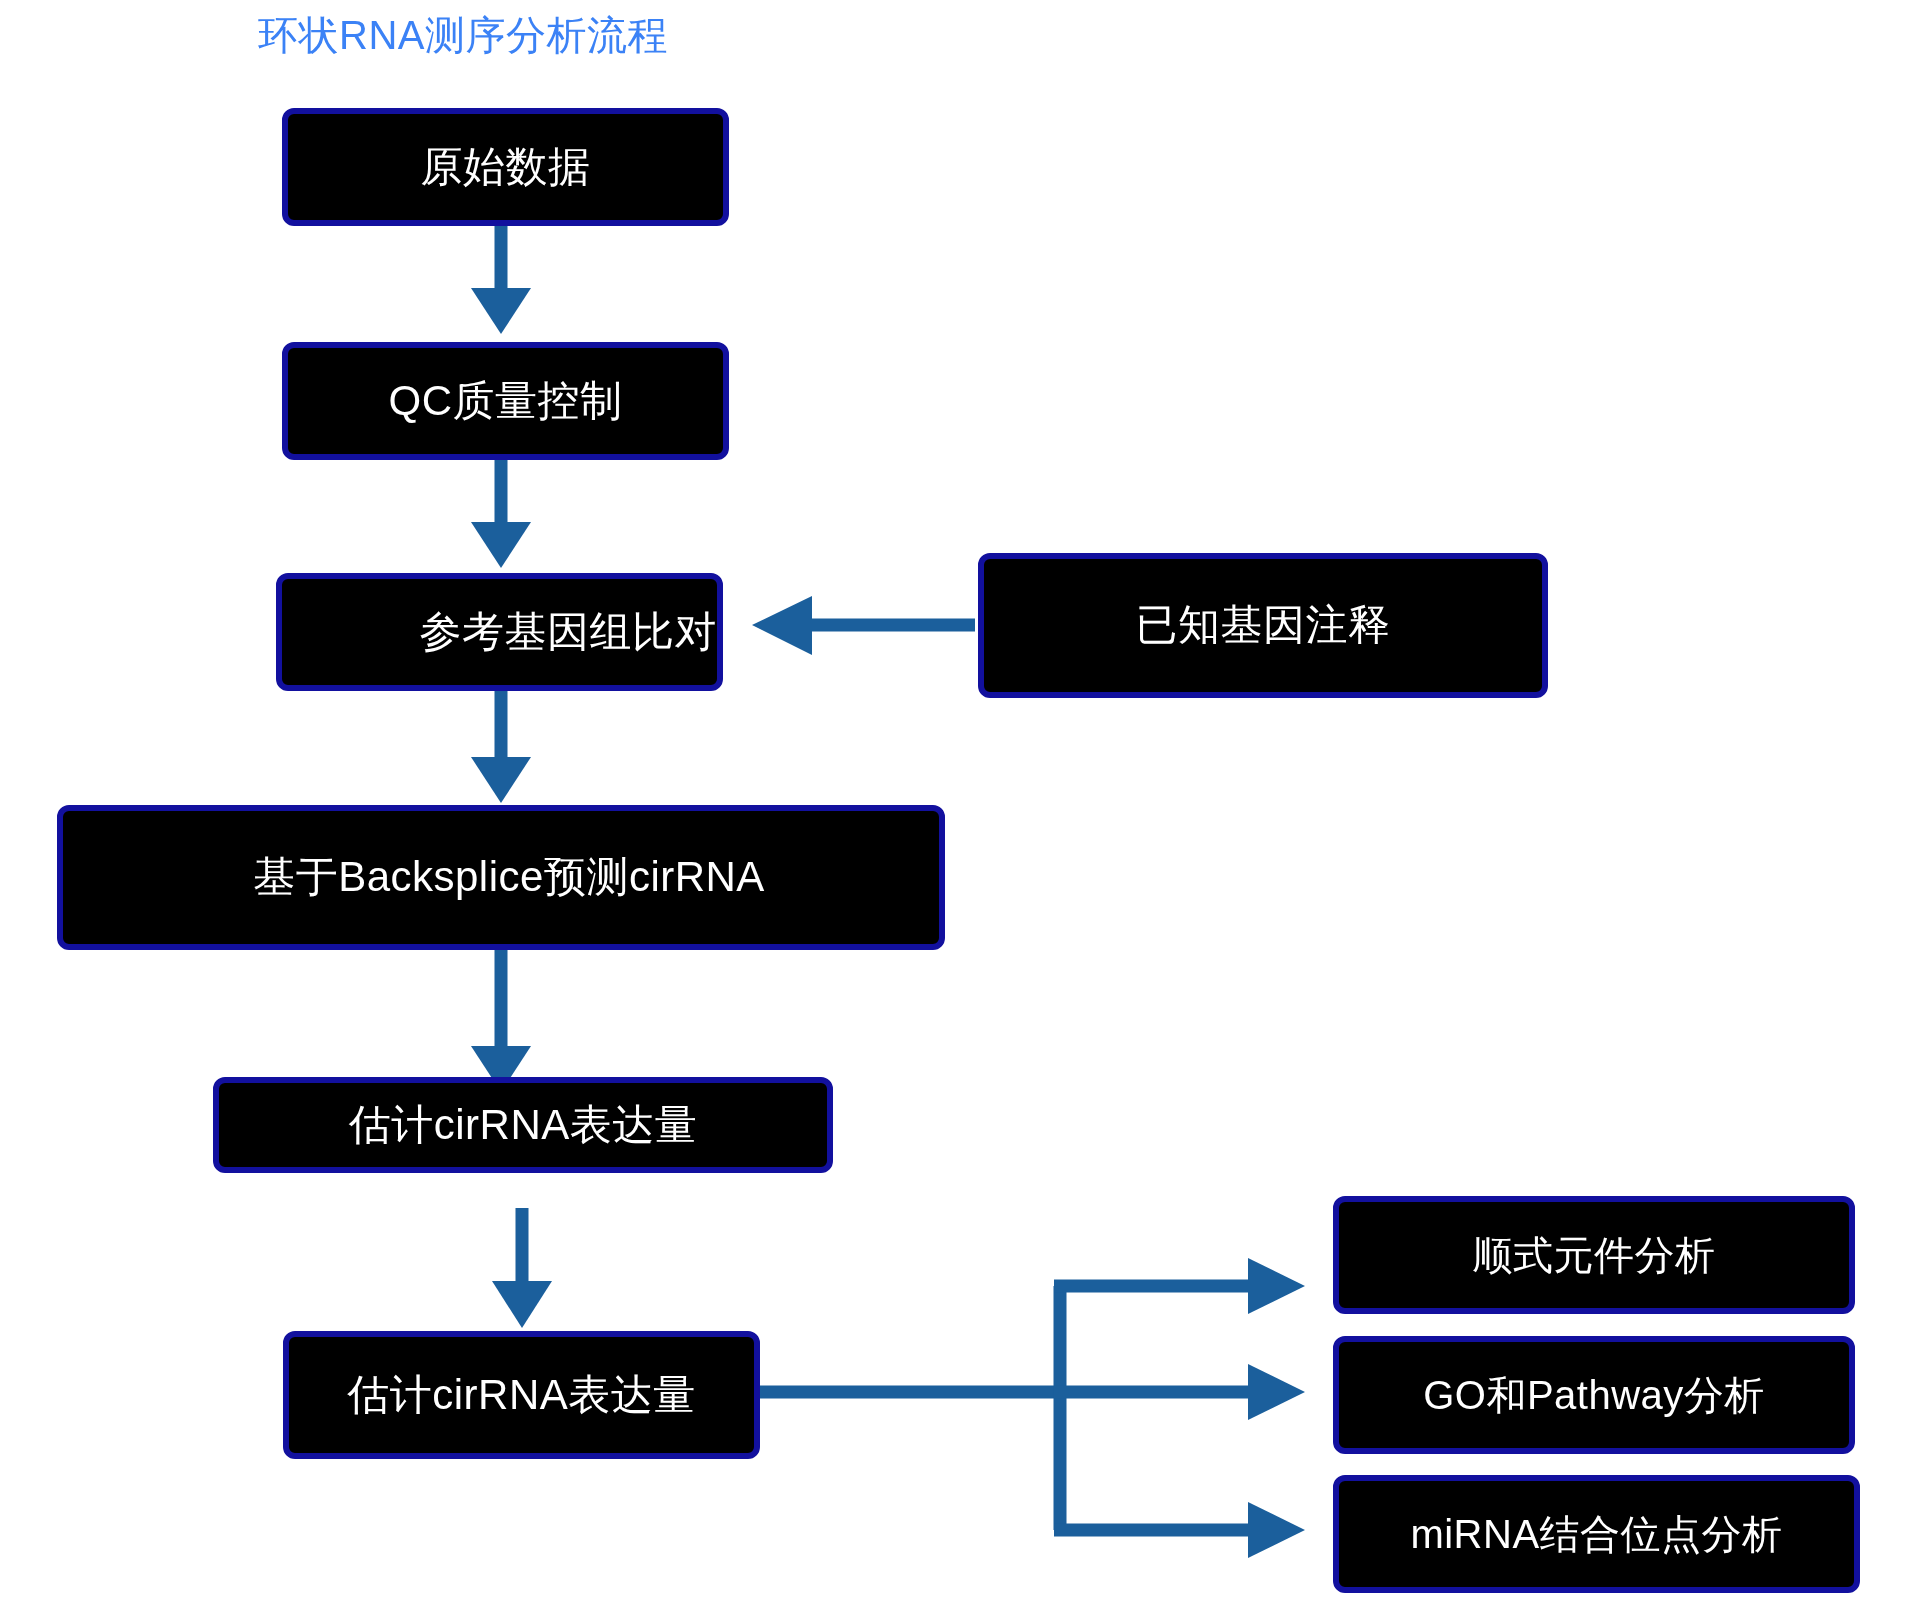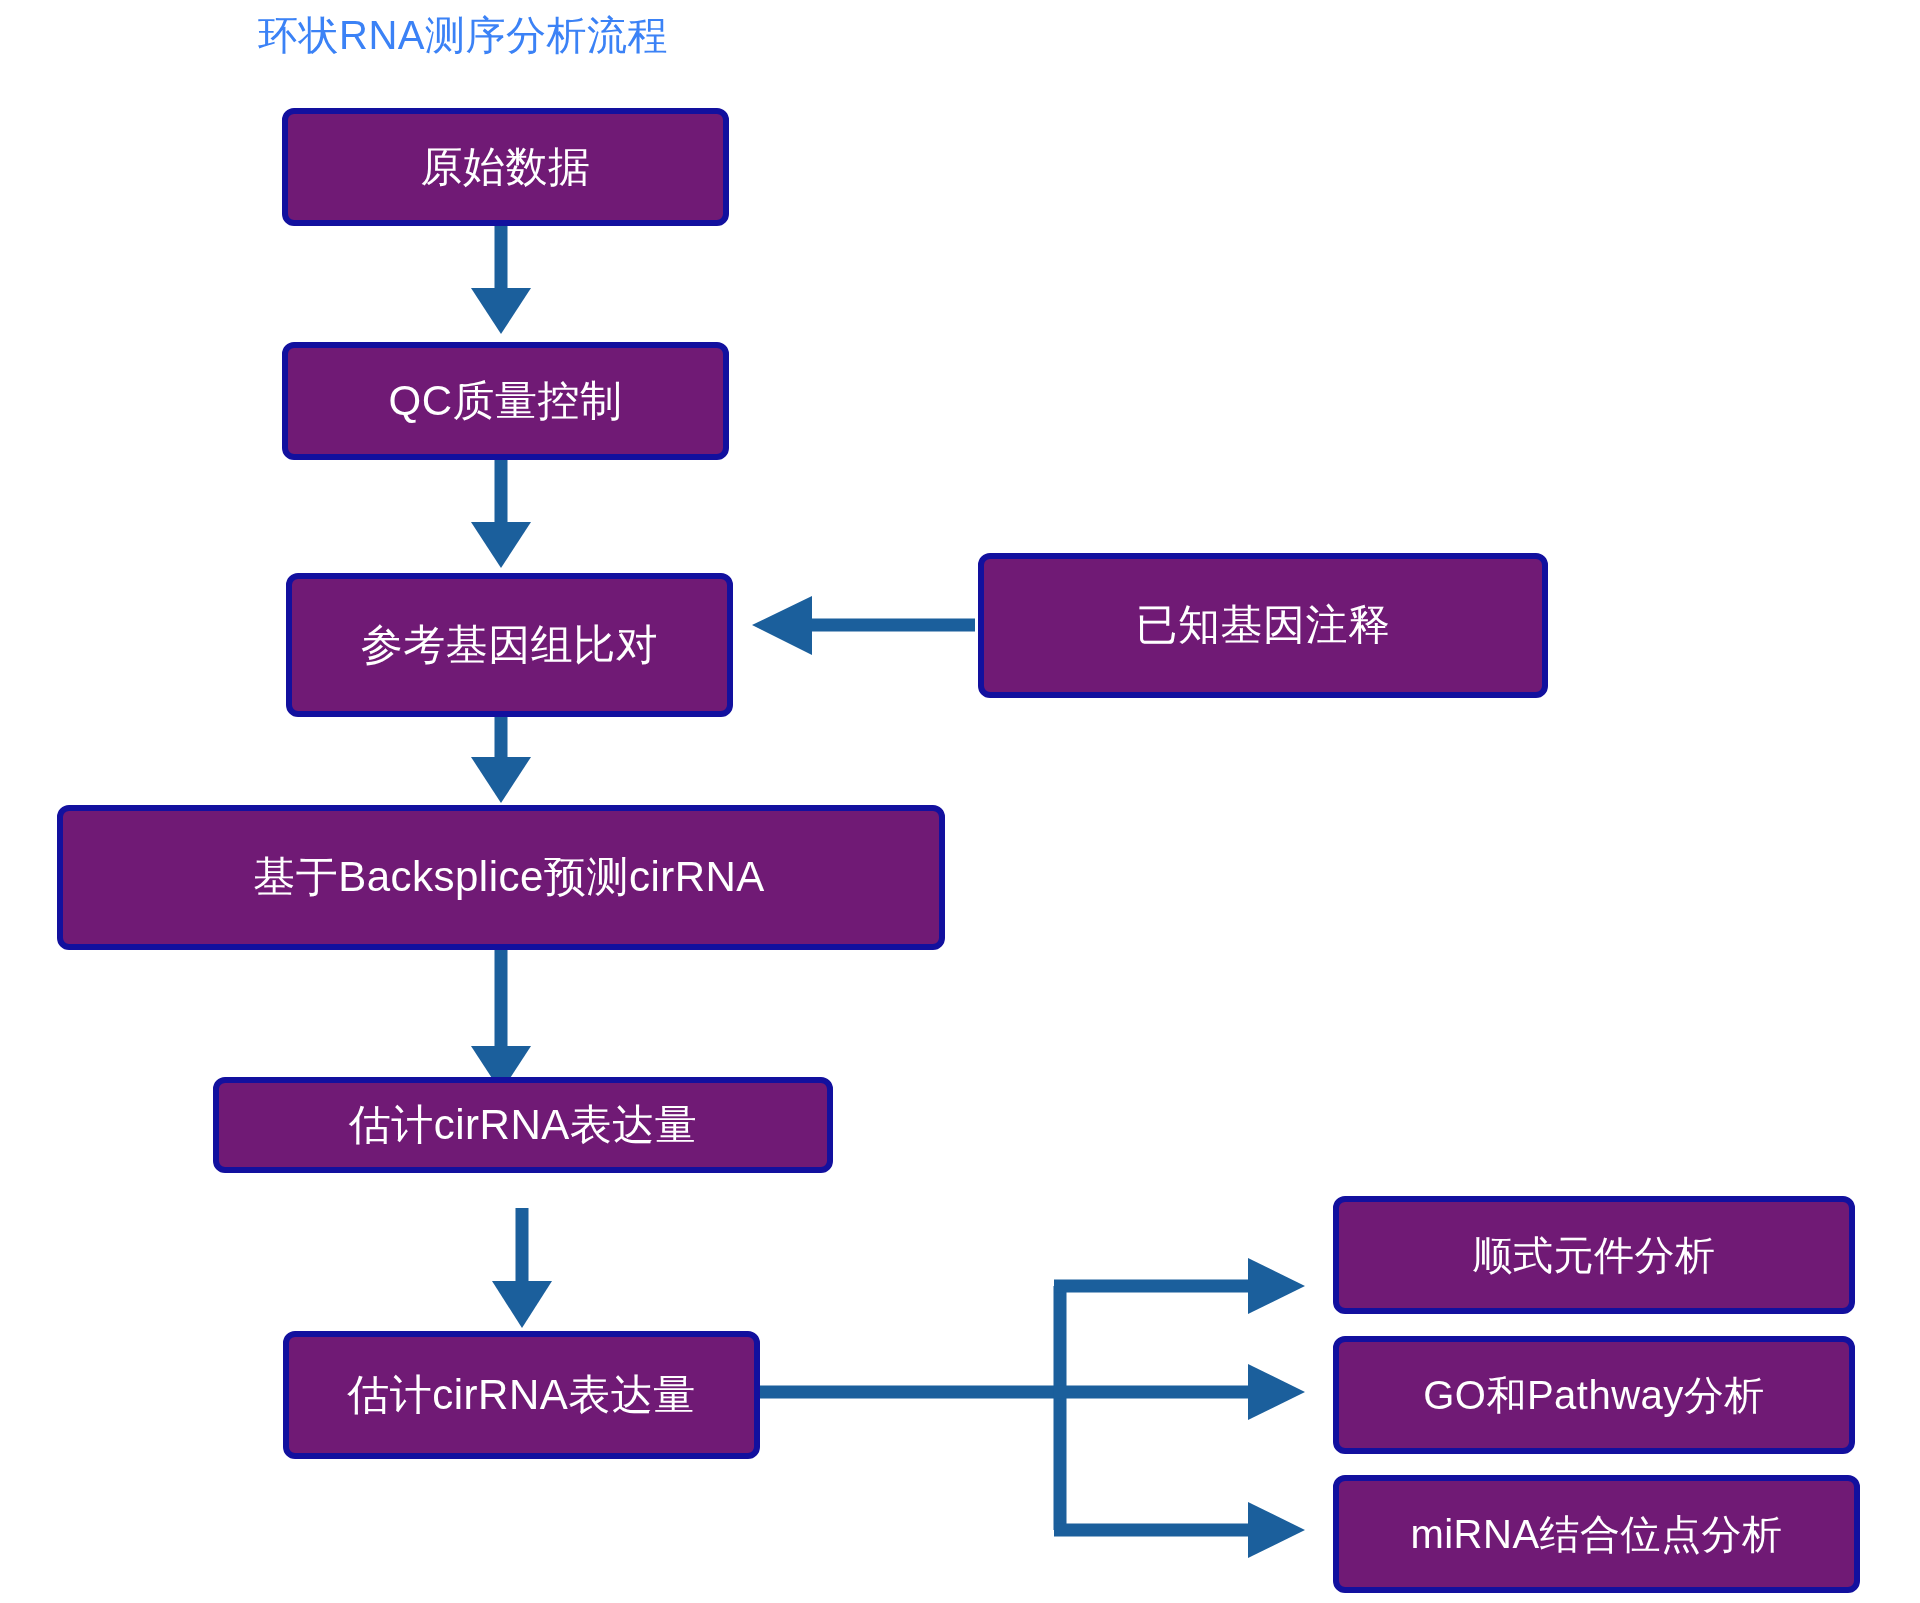--- a/index.html
+++ b/index.html
@@ -30,21 +30,21 @@
     top: 8px;
     font-size: 40px;
     color: #3b82f6;
     letter-spacing: 0.5px;
     white-space: nowrap;
     font-weight: 400;
   }
   .node {
     position: absolute;
     box-sizing: border-box;
-    background: #701a75;
+    background: #000000;
     border: 6px solid #12109e;
     border-radius: 12px;
     display: flex;
     align-items: center;
     justify-content: center;
     color: #ffffff;
     font-size: 42px;
     line-height: 1.1;
     text-align: center;
     white-space: nowrap;
@@ -115,21 +115,21 @@
   </svg>
 
   <div class="node" style="left:282px; top:108px; width:447px; height:118px;">
     <span>原始数据</span>
   </div>
 
   <div class="node" style="left:282px; top:342px; width:447px; height:118px;">
     <span>QC质量控制</span>
   </div>
 
-  <div class="node" style="left:286px; top:573px; width:447px; height:144px;">
+  <div class="node" style="left:276px; top:573px; width:447px; height:118px;justify-content:flex-end;">
     <span>参考基因组比对</span>
   </div>
 
   <div class="node" style="left:978px; top:553px; width:570px; height:145px;">
     <span>已知基因注释</span>
   </div>
 
   <div class="node" style="left:57px; top:805px; width:888px; height:145px;padding-left:16px;">
     <span>基于Backsplice预测cirRNA</span>
   </div>

